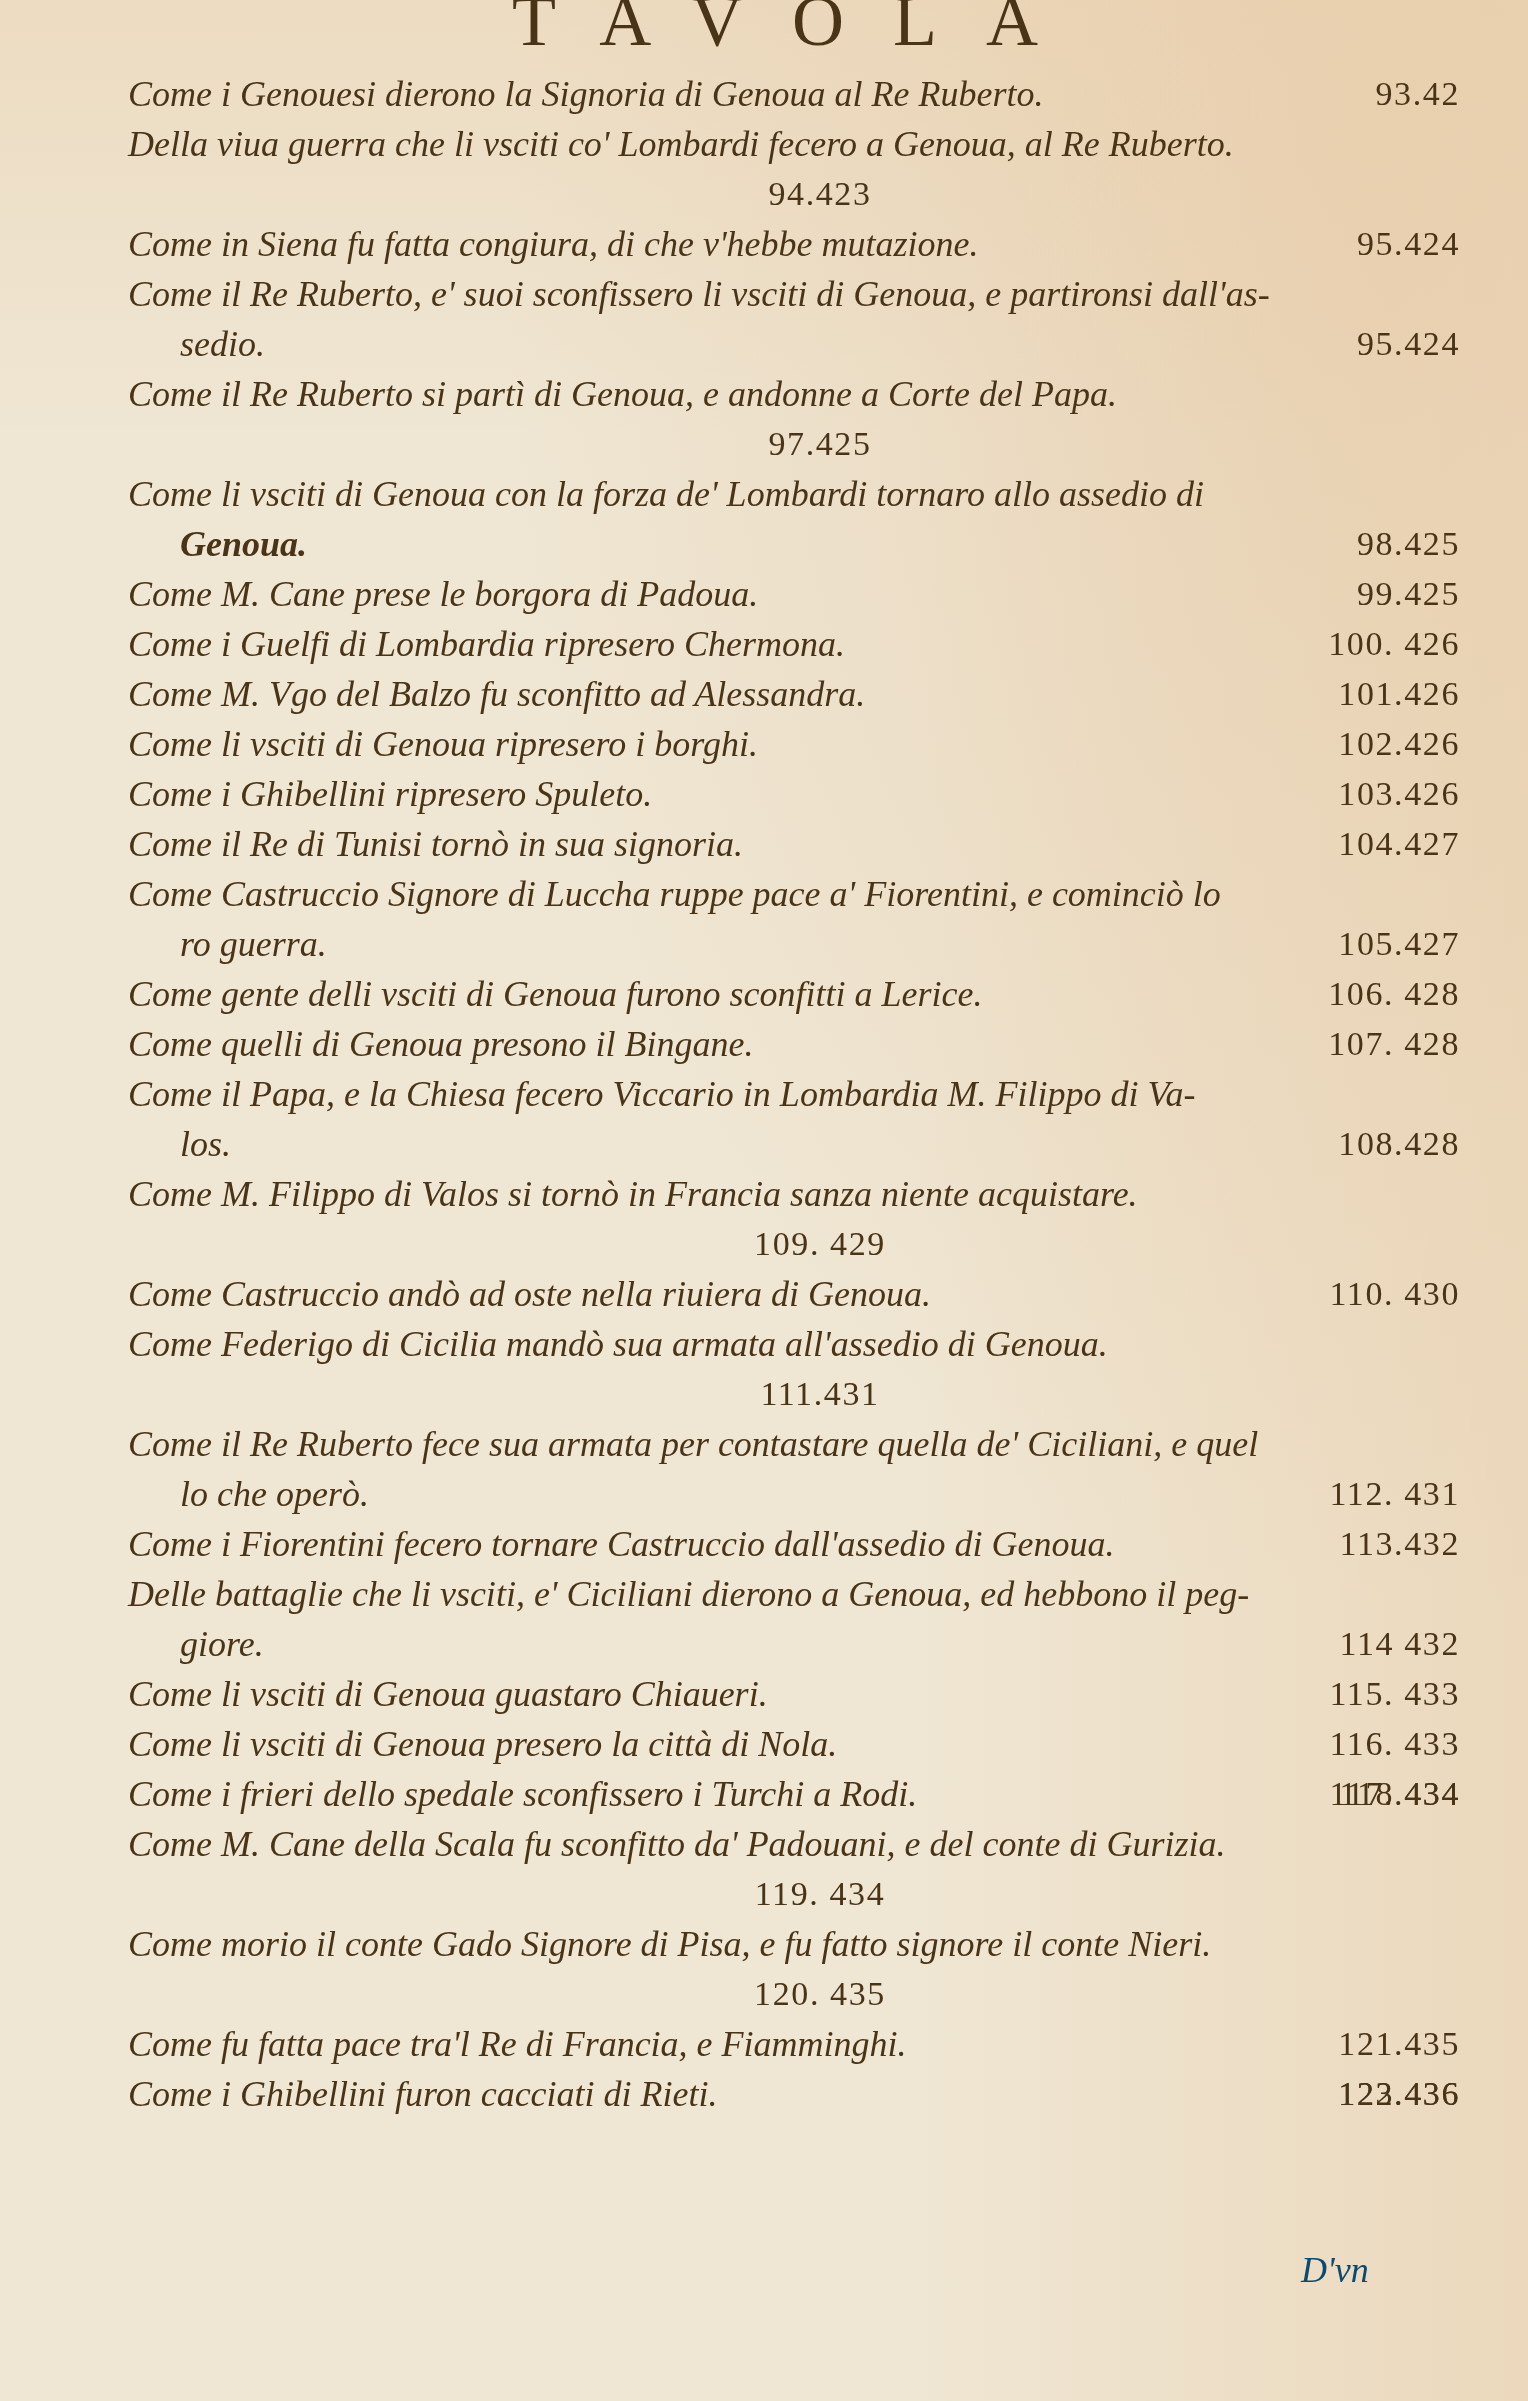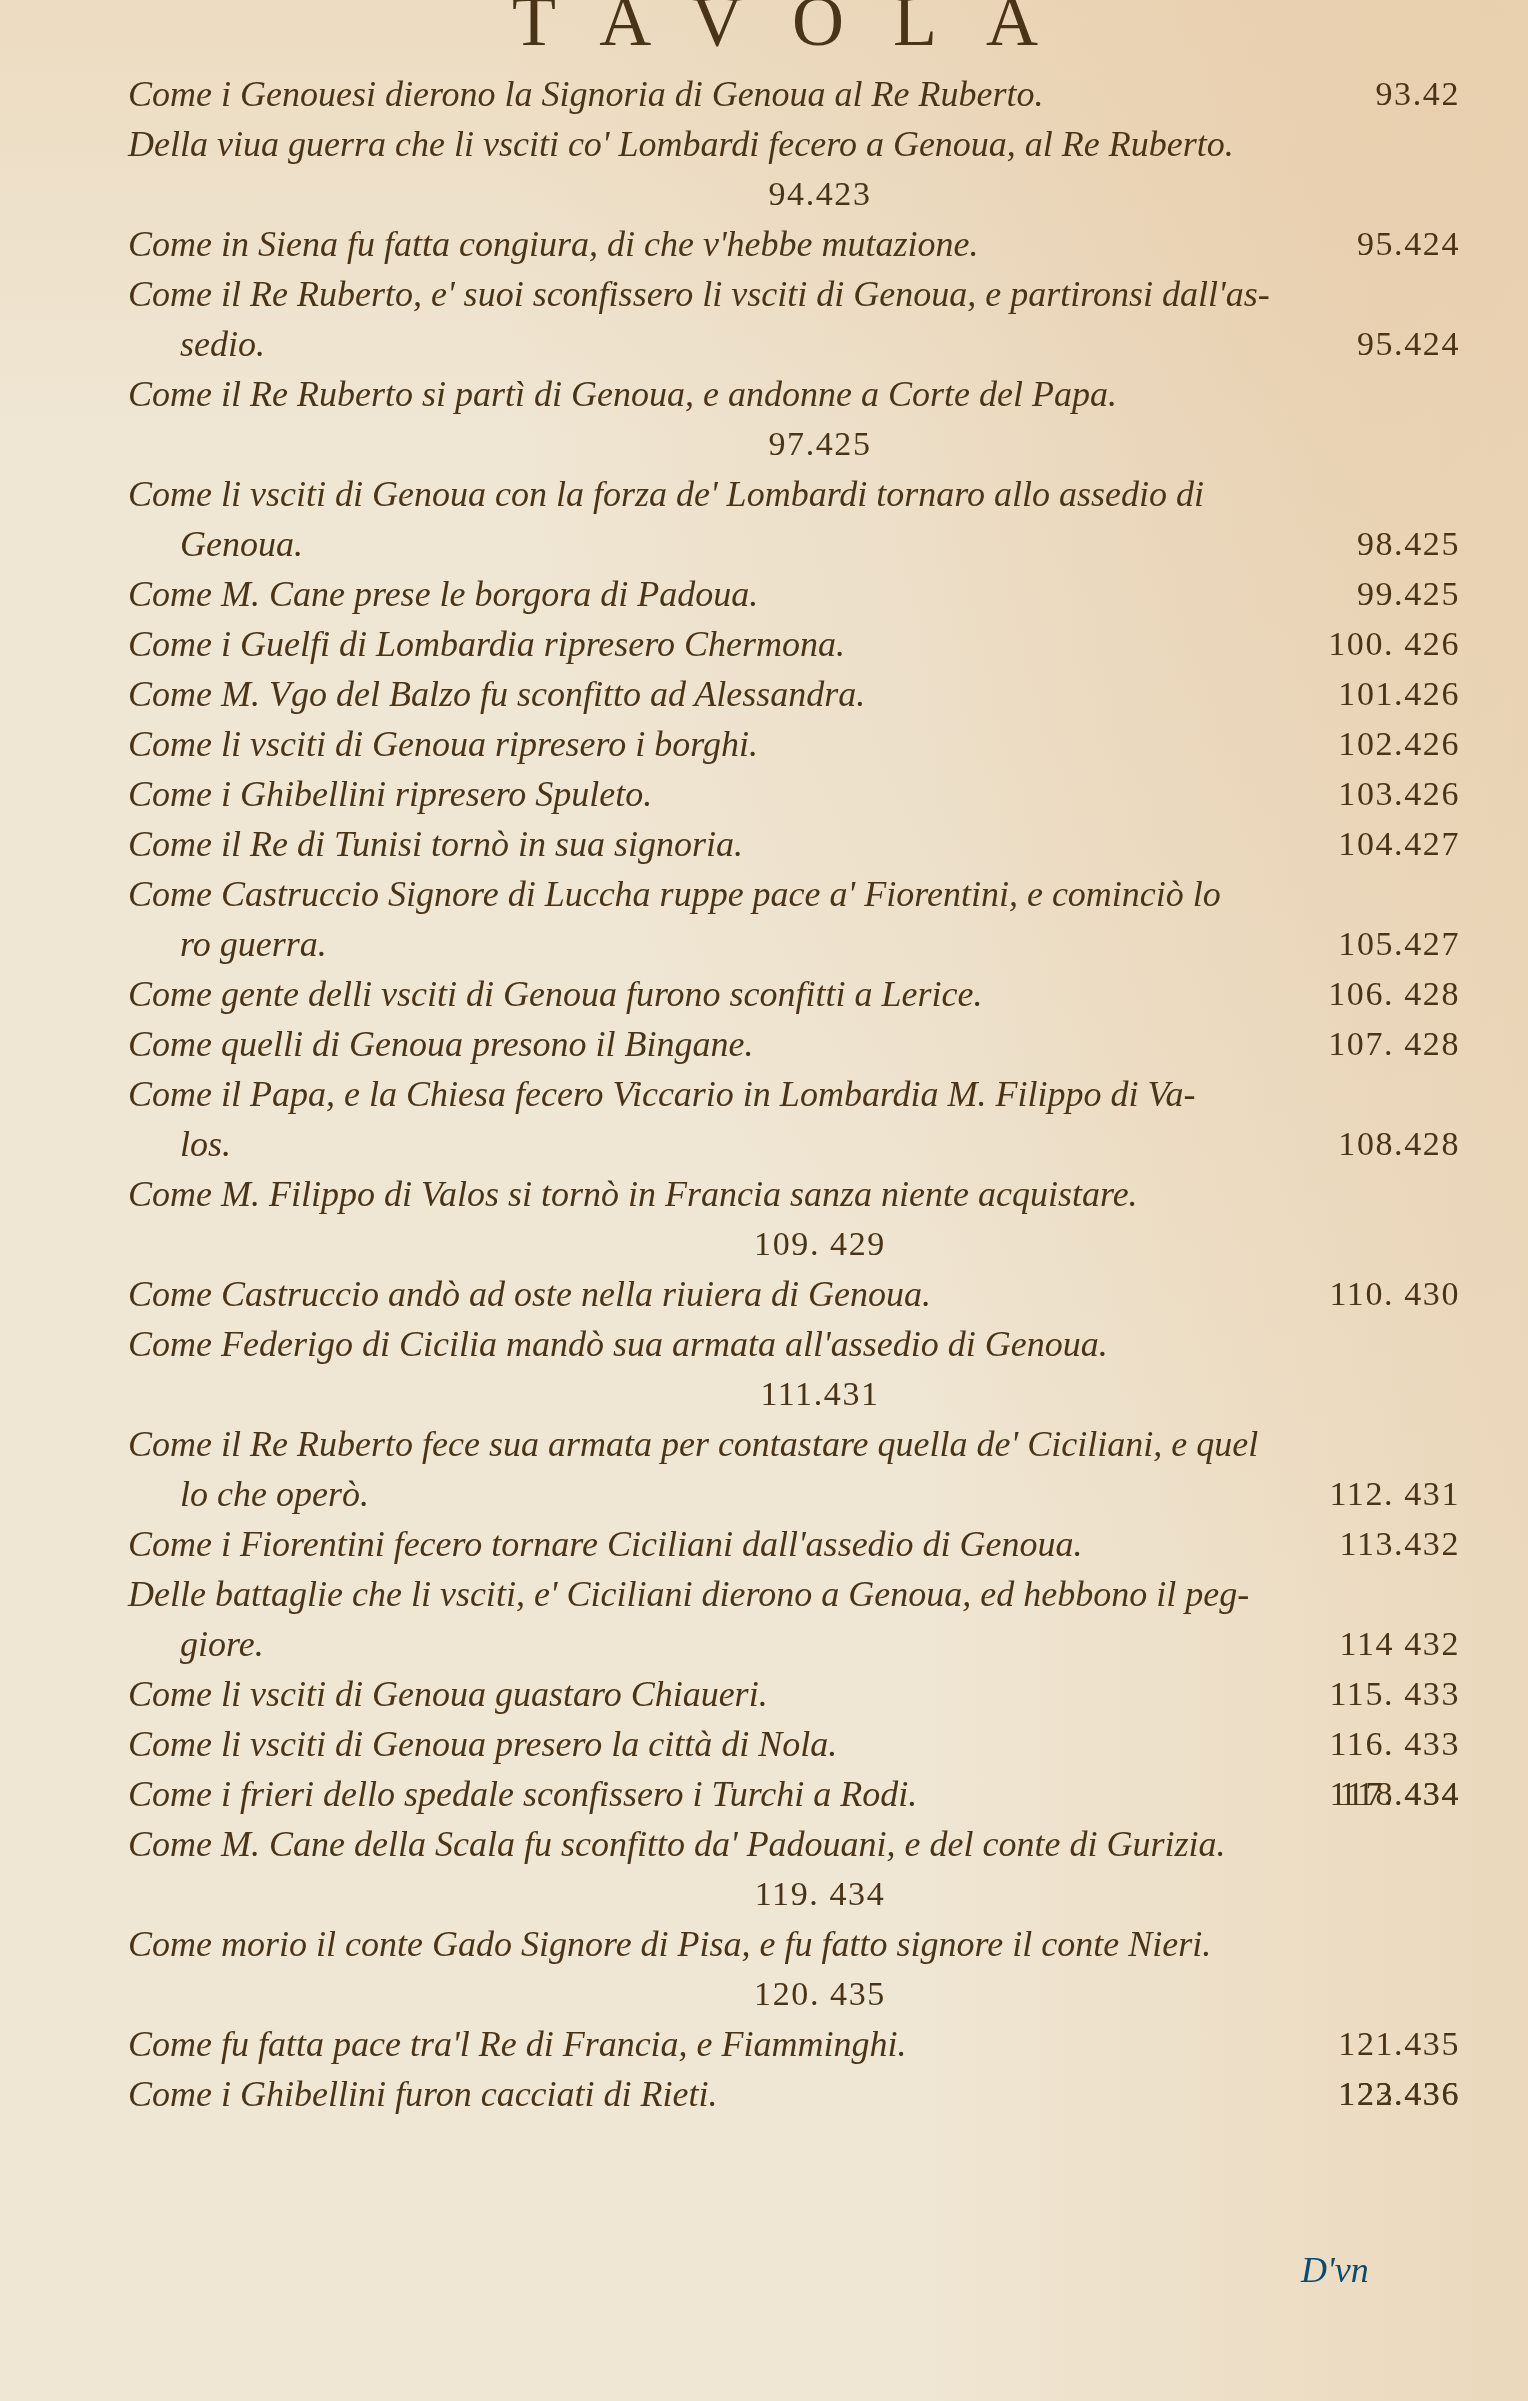--- a/index.html
+++ b/index.html
@@ -54,21 +54,21 @@
       <div class="entry">
         <span class="line"><span class="text" style="transform: scaleX(1);">Come il Re Ruberto, e' suoi sconfissero li vsciti di Genoua, e partironsi dall'as-</span></span>
         <span class="line cont"><span class="text" style="transform: scaleX(1);">sedio.</span><span class="num">95.424</span></span>
       </div>
       <div class="entry">
         <span class="line"><span class="text" style="transform: scaleX(1);">Come il Re Ruberto si partì di Genoua, e andonne a Corte del Papa.</span></span>
         <span class="num own-line">97.425</span>
       </div>
       <div class="entry">
         <span class="line"><span class="text" style="transform: scaleX(1);">Come li vsciti di Genoua con la forza de' Lombardi tornaro allo assedio di</span></span>
-        <span class="line cont"><span class="text" style="transform: scaleX(1);">Genoua.</span><span class="num">98.425</span></span>
+        <span class="line cont"><span class="text" style="transform: scaleX(1); font-weight: bold;">Genoua.</span><span class="num">98.425</span></span>
       </div>
       <div class="entry">
         <span class="line"><span class="text" style="transform: scaleX(1);">Come M. Cane prese le borgora di Padoua.</span><span class="num">99.425</span></span>
       </div>
       <div class="entry">
         <span class="line"><span class="text" style="transform: scaleX(1);">Come i Guelfi di Lombardia ripresero Chermona.</span><span class="num">100. 426</span></span>
       </div>
       <div class="entry">
         <span class="line"><span class="text" style="transform: scaleX(1);">Come M. Vgo del Balzo fu sconfitto ad Alessandra.</span><span class="num">101.426</span></span>
       </div>
@@ -104,21 +104,21 @@
       </div>
       <div class="entry">
         <span class="line"><span class="text" style="transform: scaleX(1);">Come Federigo di Cicilia mandò sua armata all'assedio di Genoua.</span></span>
         <span class="num own-line">111.431</span>
       </div>
       <div class="entry">
         <span class="line"><span class="text" style="transform: scaleX(1);">Come il Re Ruberto fece sua armata per contastare quella de' Ciciliani, e quel</span></span>
         <span class="line cont"><span class="text" style="transform: scaleX(1);">lo che operò.</span><span class="num">112. 431</span></span>
       </div>
       <div class="entry">
-        <span class="line"><span class="text" style="transform: scaleX(1);">Come i Fiorentini fecero tornare Ciciliani dall'assedio di Genoua.</span><span class="num">113.432</span></span>
+        <span class="line"><span class="text" style="transform: scaleX(1);">Come i Fiorentini fecero tornare Castruccio dall'assedio di Genoua.</span><span class="num">113.432</span></span>
       </div>
       <div class="entry">
         <span class="line"><span class="text" style="transform: scaleX(1);">Delle battaglie che li vsciti, e' Ciciliani dierono a Genoua, ed hebbono il peg-</span></span>
         <span class="line cont"><span class="text" style="transform: scaleX(1);">giore.</span><span class="num">114 432</span></span>
       </div>
       <div class="entry">
         <span class="line"><span class="text" style="transform: scaleX(1);">Come li vsciti di Genoua guastaro Chiaueri.</span><span class="num">115. 433</span></span>
       </div>
       <div class="entry">
         <span class="line"><span class="text" style="transform: scaleX(1);">Come li vsciti di Genoua presero la città di Nola.</span><span class="num">116. 433</span></span>

